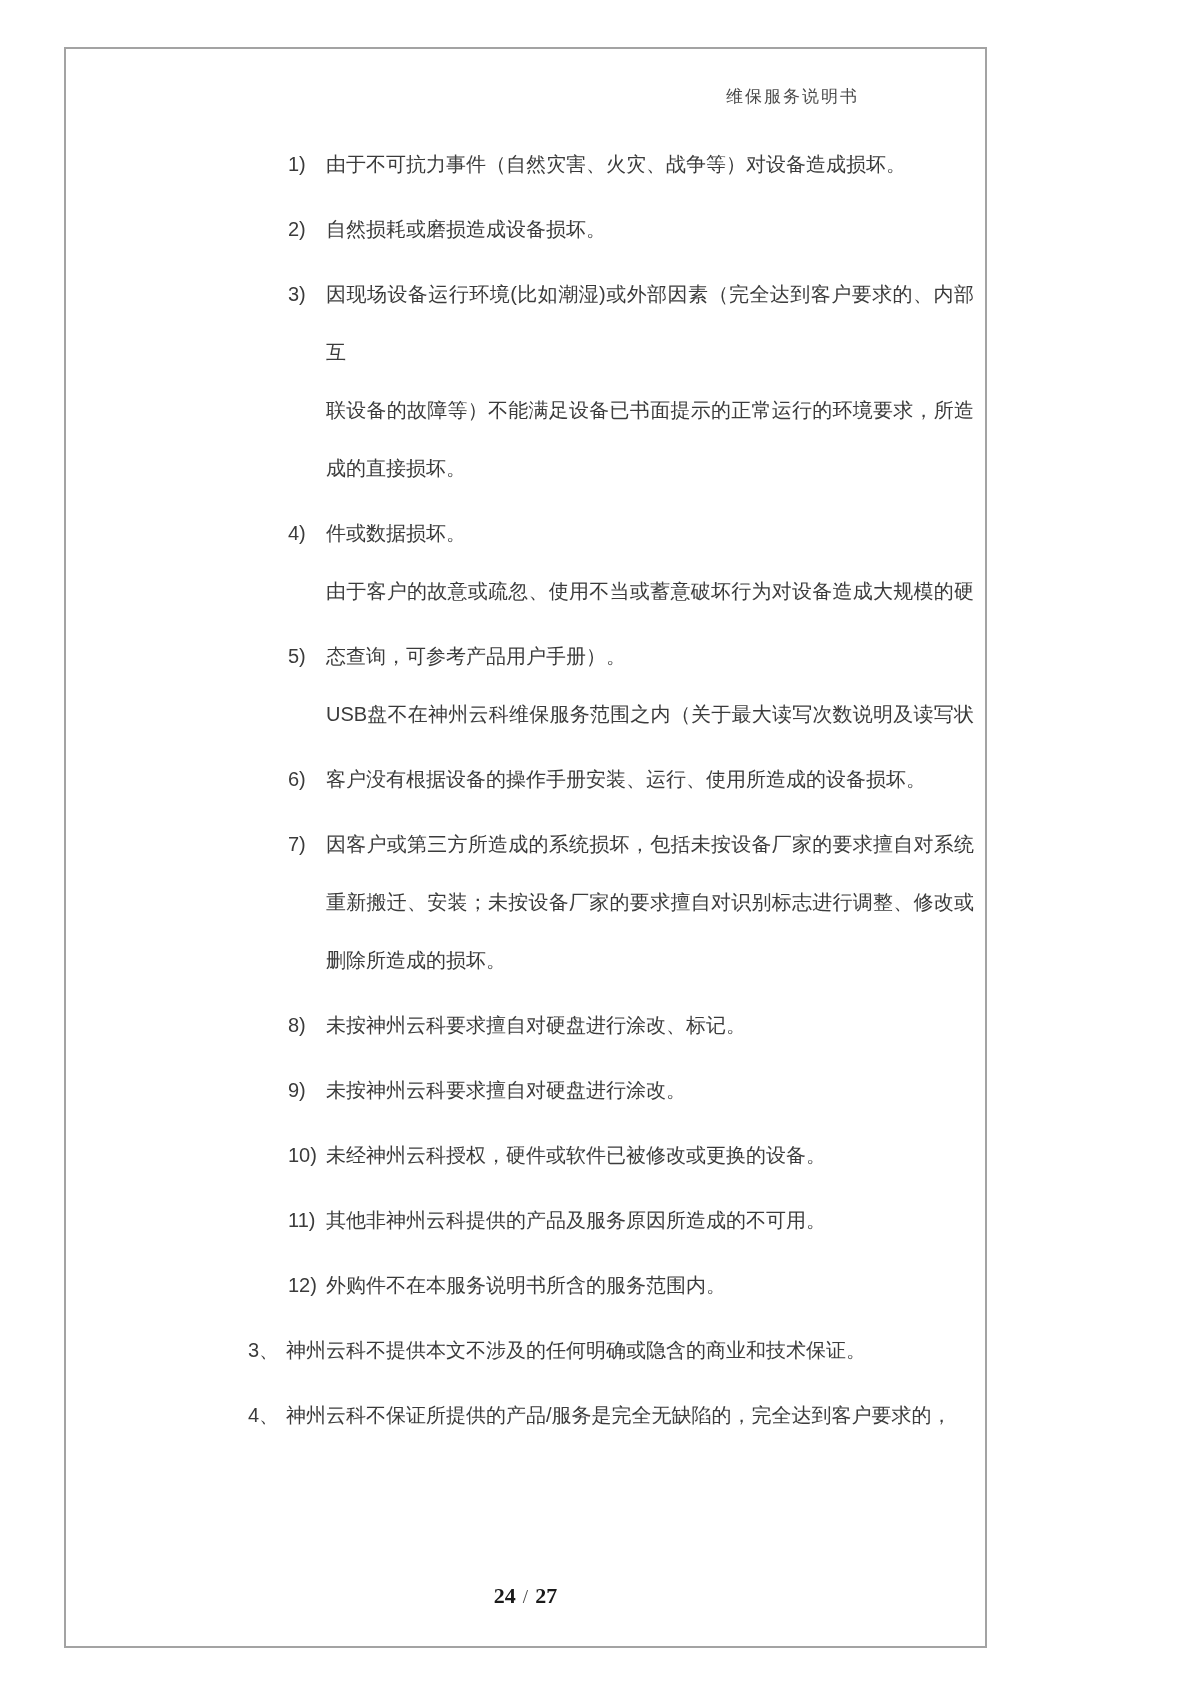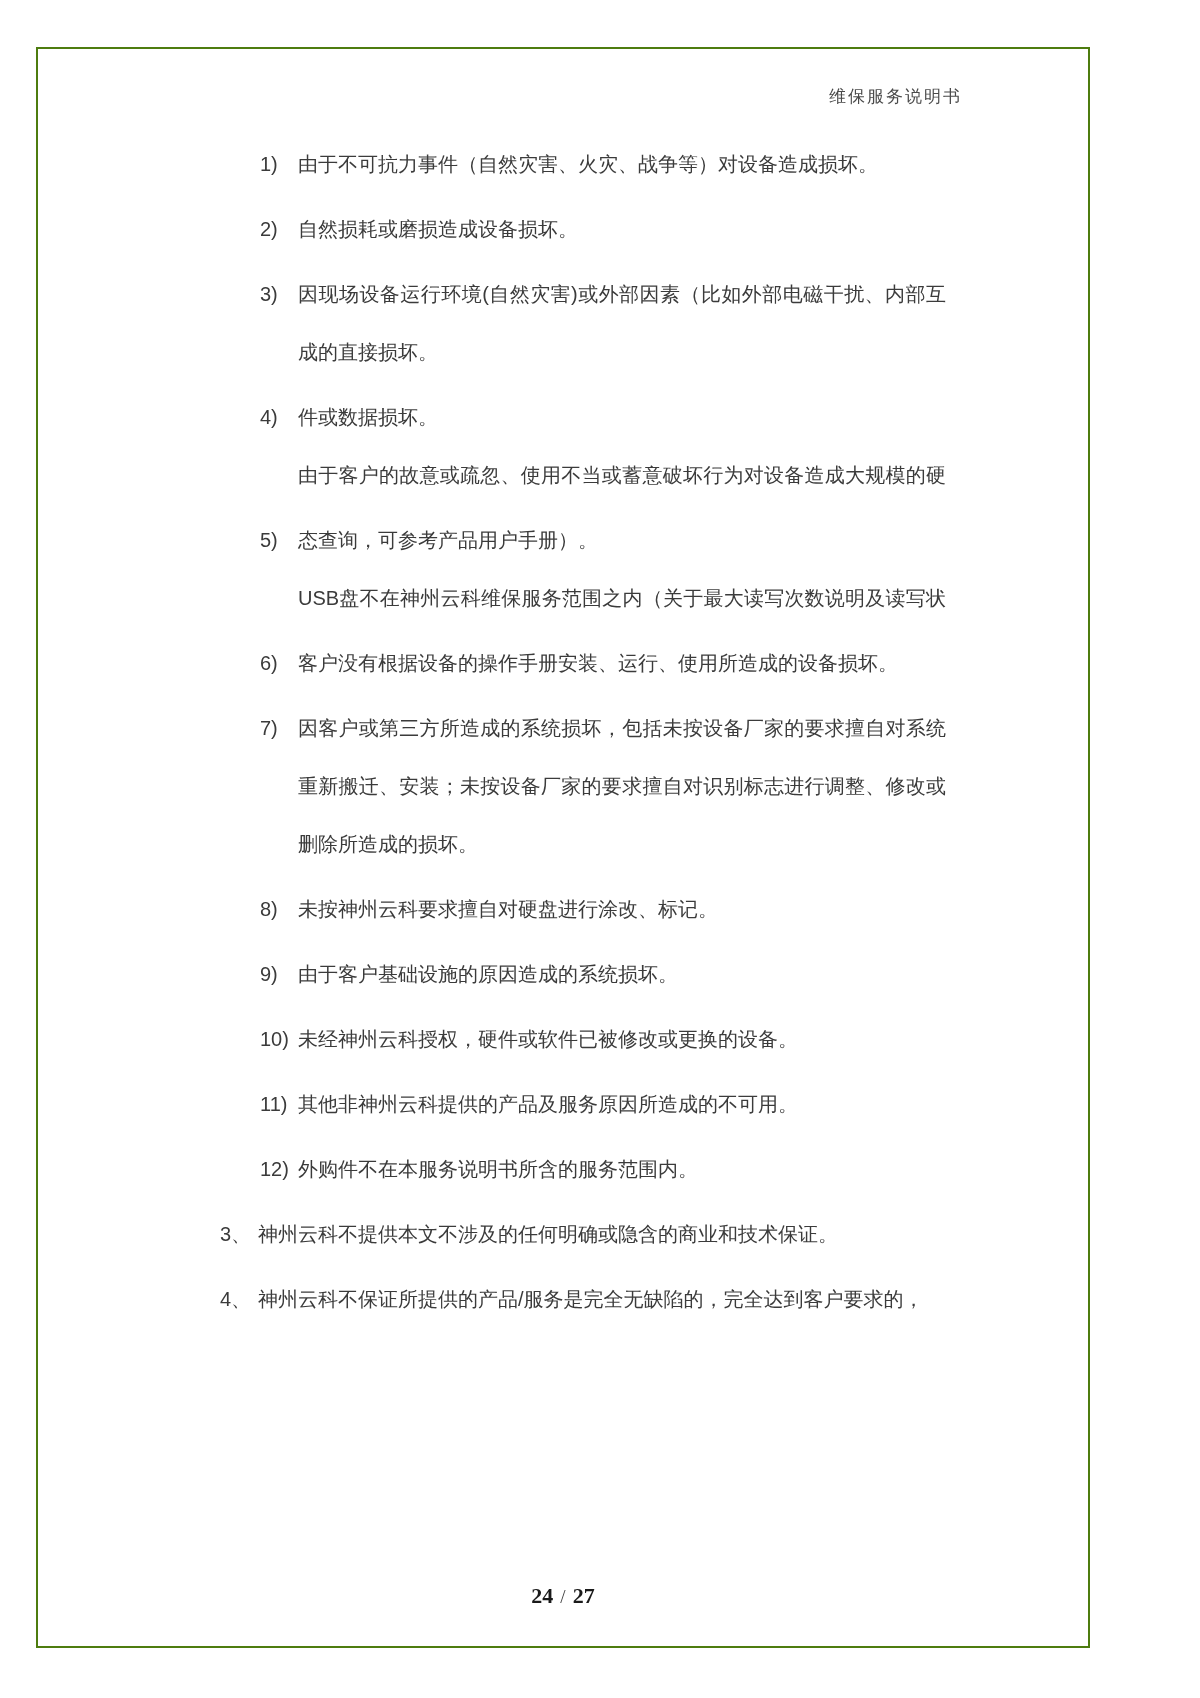--- a/index.html
+++ b/index.html
@@ -2,22 +2,22 @@
 <html><head>
 <meta charset="utf-8">
 <style>
   html,body { margin:0; padding:0; }
   body {
     width:1200px; height:1698px; background:#ffffff; position:relative;
     font-family:"Liberation Sans", sans-serif;
     -webkit-font-smoothing:antialiased;
   }
   .sheet {
-    position:absolute; left:36px; top:47px; width:1054px; height:1601px;
-    border:2px solid #4d7c0f; box-sizing:border-box; background:#ffffff;
+    position:absolute; left:64px; top:47px; width:923px; height:1601px;
+    border:2px solid #a3a3a3; box-sizing:border-box; background:#ffffff;
   }
   .page-header {
     position:absolute; top:36px; right:126px;
     font-family:"Liberation Serif", serif;
     font-size:17px; letter-spacing:2px; color:#4a4a4a;
   }
   .content {
     position:absolute; left:260px; top:86px; width:648px;
     font-size:20px; color:#3b3b3b;
   }
@@ -47,21 +47,22 @@
       <div class="line">由于不可抗力事件（自然灾害、火灾、战争等）对设备造成损坏。</div>
     </div>
 
     <div class="item l2">
       <span class="num">2)</span>
       <div class="line">自然损耗或磨损造成设备损坏。</div>
     </div>
 
     <div class="item l2">
       <span class="num">3)</span>
-      <div class="line j">因现场设备运行环境(自然灾害)或外部因素（比如外部电磁干扰、内部互</div>
+      <div class="line j">因现场设备运行环境(比如潮湿)或外部因素（完全达到客户要求的、内部互</div>
+      <div class="line j">联设备的故障等）不能满足设备已书面提示的正常运行的环境要求，所造</div>
       <div class="line">成的直接损坏。</div>
     </div>
 
     <div class="item l2">
       <span class="num">4)</span>
       <div class="line">件或数据损坏。</div>
       <div class="line j">由于客户的故意或疏忽、使用不当或蓄意破坏行为对设备造成大规模的硬</div>
     </div>
 
     <div class="item l2">
@@ -82,21 +83,21 @@
       <div class="line">删除所造成的损坏。</div>
     </div>
 
     <div class="item l2">
       <span class="num">8)</span>
       <div class="line">未按神州云科要求擅自对硬盘进行涂改、标记。</div>
     </div>
 
     <div class="item l2">
       <span class="num">9)</span>
-      <div class="line">由于客户基础设施的原因造成的系统损坏。</div>
+      <div class="line">未按神州云科要求擅自对硬盘进行涂改。</div>
     </div>
 
     <div class="item l2">
       <span class="num">10)</span>
       <div class="line">未经神州云科授权，硬件或软件已被修改或更换的设备。</div>
     </div>
 
     <div class="item l2">
       <span class="num">11)</span>
       <div class="line">其他非神州云科提供的产品及服务原因所造成的不可用。</div>

